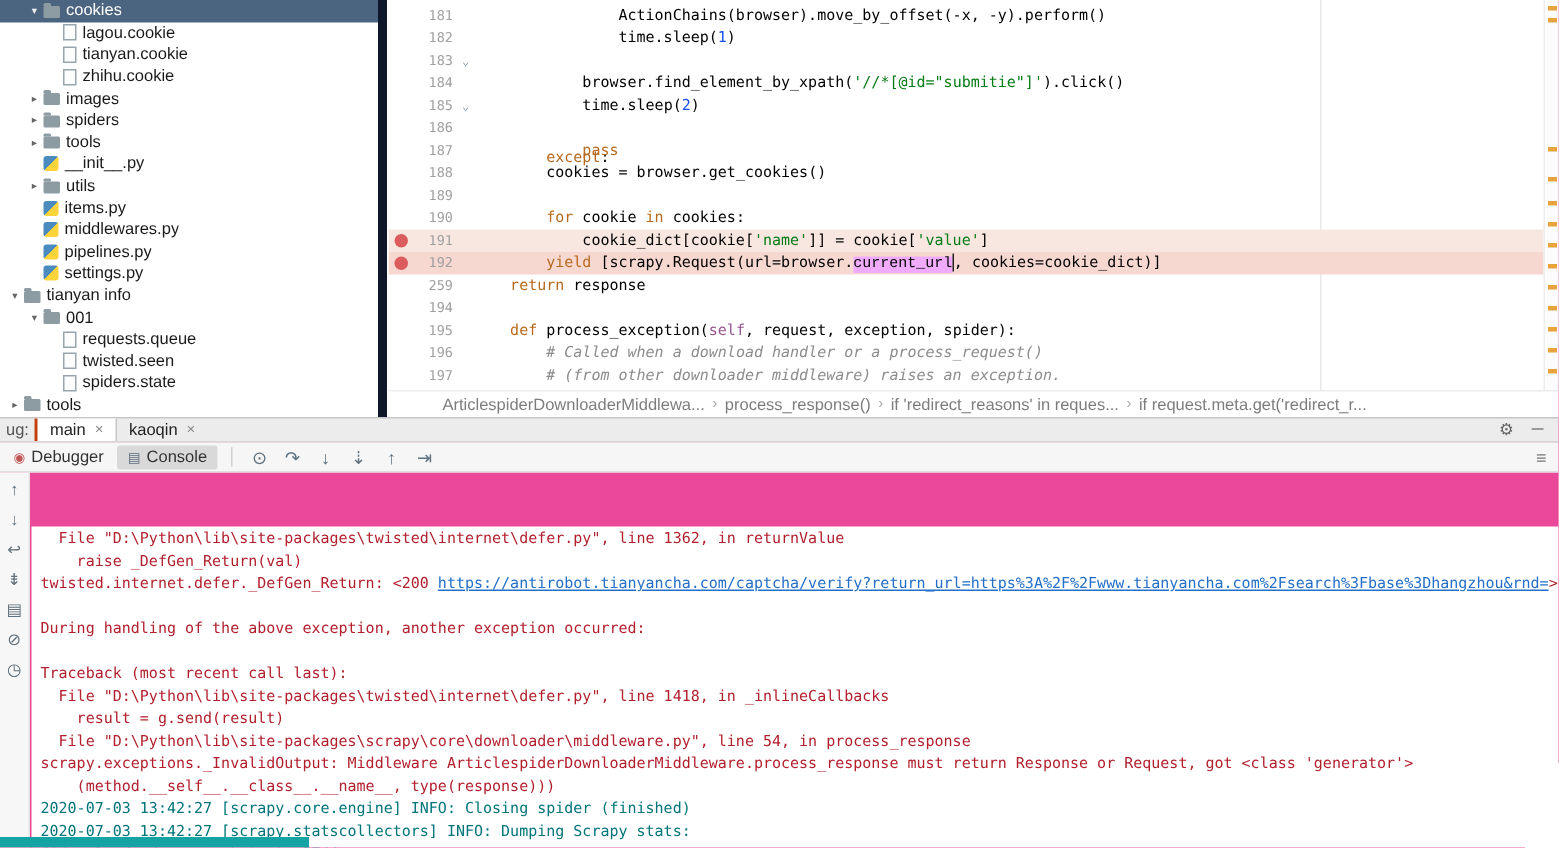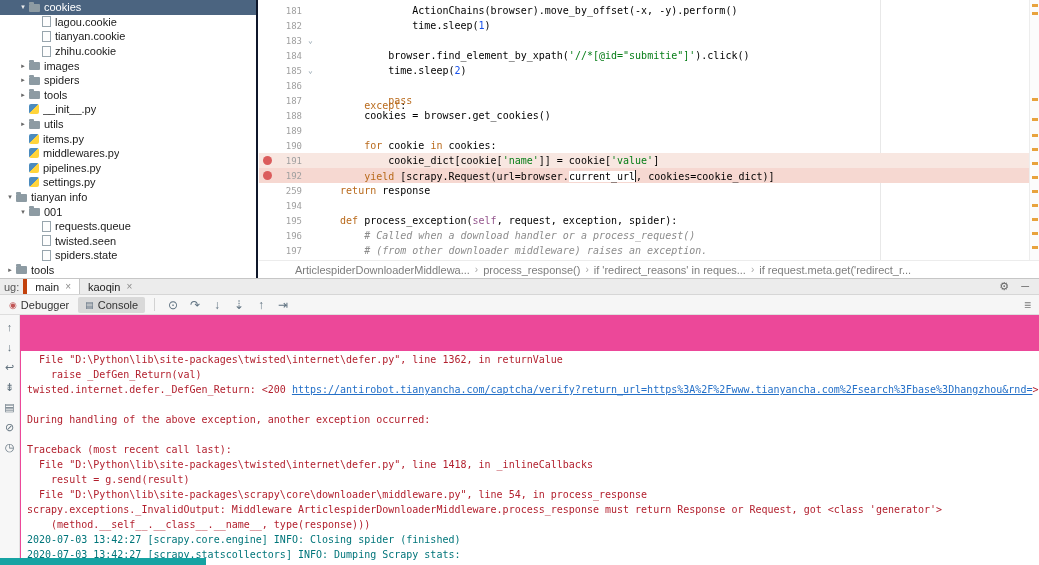--- a/index.html
+++ b/index.html
@@ -1,20 +1,20 @@
 <!DOCTYPE html>
 <html><head>
 <meta charset="utf-8">
 <style>
   *{margin:0;padding:0;box-sizing:border-box;}
   html,body{width:1039px;height:565px;overflow:hidden;}
   body{font-family:"Liberation Sans",sans-serif;background:#fff;position:relative;font-size:11px;}
 
   
-  .tree-panel{position:absolute;left:0;top:0;width:258px;height:278px;border-right:2px solid #0f172a;overflow:hidden;background:#fff;z-index:2;}
+  .tree-panel{position:absolute;left:0;top:0;width:258px;height:278px;border-right:6px solid #0f172a;overflow:hidden;background:#fff;z-index:2;}
   .tree-row{height:14.6px;display:flex;align-items:center;font-size:11px;color:#1a1a1a;white-space:nowrap;cursor:pointer;}
   .tree-row.selected{background:#4b6480;color:#fff;}
   .tree-arrow{width:12px;flex:none;font-size:7px;color:#666;text-align:center;}
   .tree-row.selected .tree-arrow{color:#eee;}
   .icon-folder{width:11px;height:8px;flex:none;background:#8d9ba3;border-radius:1px;position:relative;margin-right:4px;margin-top:1px;}
   .icon-folder::before{content:"";position:absolute;left:0;top:-2px;width:5px;height:2px;background:#8d9ba3;border-radius:1px 1px 0 0;}
   .icon-file{width:9px;height:11px;flex:none;background:#fdfdfd;border:1px solid #98a5ad;margin-right:4px;}
   .icon-py{width:10px;height:10px;flex:none;background:linear-gradient(135deg,#4b8bbe 50%,#ffd43b 50%);border-radius:2px;margin-right:4px;}
   .tree-label{overflow:hidden;text-overflow:ellipsis;}
 
@@ -29,37 +29,37 @@
   .bp-dot{width:9px;height:9px;border-radius:50%;background:#db5c5c;}
   .gutter-num{width:30px;flex:none;text-align:right;color:#a0a0a0;font-size:9px;padding-right:3px;}
   .gutter-fold{width:11px;flex:none;font-size:8px;color:#8ea0ac;text-align:center;}
   .code-text{white-space:pre;color:#000;}
   .tk-pl{color:#000;}
   .tk-kw{color:#b96a1c;}
   .tk-str{color:#067d17;}
   .tk-num{color:#1750eb;}
   .tk-com{color:#8c8c8c;font-style:italic;}
   .tk-self{color:#94558d;}
-  .tk-selword{background:#ffffff;}
+  .tk-selword{background:#f0abfc;font-family:Liberation Mono, monospace;}
   .caret{display:inline-block;width:1px;height:12px;background:#222;vertical-align:text-bottom;}
   .stripe{position:absolute;right:0;top:0;width:10px;height:260px;background:#fcfcfc;border-left:1px solid #ededed;z-index:3;}
   .tick{position:absolute;left:2px;width:6px;height:3px;background:#e8a33d;cursor:pointer;}
 
   
   .breadcrumb-row{position:absolute;left:259px;top:260px;right:0;height:18px;display:flex;align-items:center;background:#fff;border-top:1px solid #ececec;font-size:11px;color:#7d7d7d;padding-left:36px;z-index:2;overflow:hidden;}
   .crumb{margin-right:5px;cursor:pointer;white-space:nowrap;}
   .crumb-sep{margin-right:5px;color:#a8a8a8;font-size:10px;}
 
   
   .debug-panel{position:absolute;left:0;top:278px;right:0;bottom:0;background:#ec4899;}
   .debug-tabs{height:17px;background:#ececec;border-top:1px solid #c6c6c6;border-bottom:1px solid #d6d6d6;display:flex;align-items:center;font-size:11px;}
   .dbg-prefix{color:#555;padding:0 4px;}
   .run-tabs{display:flex;height:100%;}
   .run-tab{display:flex;align-items:center;padding:0 8px;cursor:pointer;color:#222;}
-  .run-tab.selected{background:#fff;border-left:4px solid #c2410c;border-right:1px solid #c6c6c6;}
+  .run-tab.selected{background:#fff;border-left:2px solid #c2410c;border-right:1px solid #c6c6c6;}
   .tab-close{margin-left:6px;color:#8a8a8a;font-size:10px;cursor:pointer;}
   .tab-right{margin-left:auto;display:flex;gap:12px;padding-right:10px;color:#666;}
   .hdr-icon{cursor:pointer;font-size:11px;}
   .debug-toolbar{height:20px;background:#f6f6f6;border-bottom:1px solid #dedede;display:flex;align-items:center;font-size:11px;padding-left:2px;}
   .panel-tabs{display:flex;align-items:center;}
   .panel-tab{display:flex;align-items:center;gap:4px;height:16px;padding:0 7px;margin-right:2px;border-radius:2px;cursor:pointer;color:#333;}
   .panel-tab.selected{background:#d9d9d9;}
   .pt-icon{font-size:9px;}
   .tool-sep{width:1px;height:13px;background:#d2d2d2;margin:0 7px;flex:none;}
   .debug-actions{display:flex;align-items:center;}

